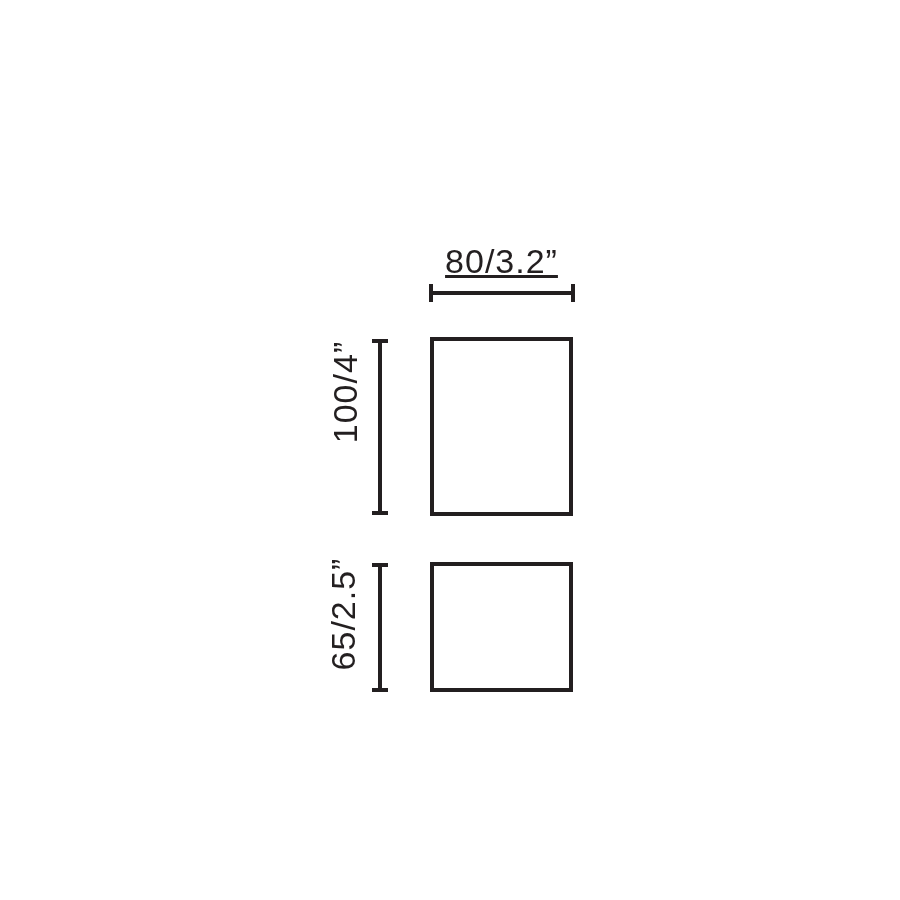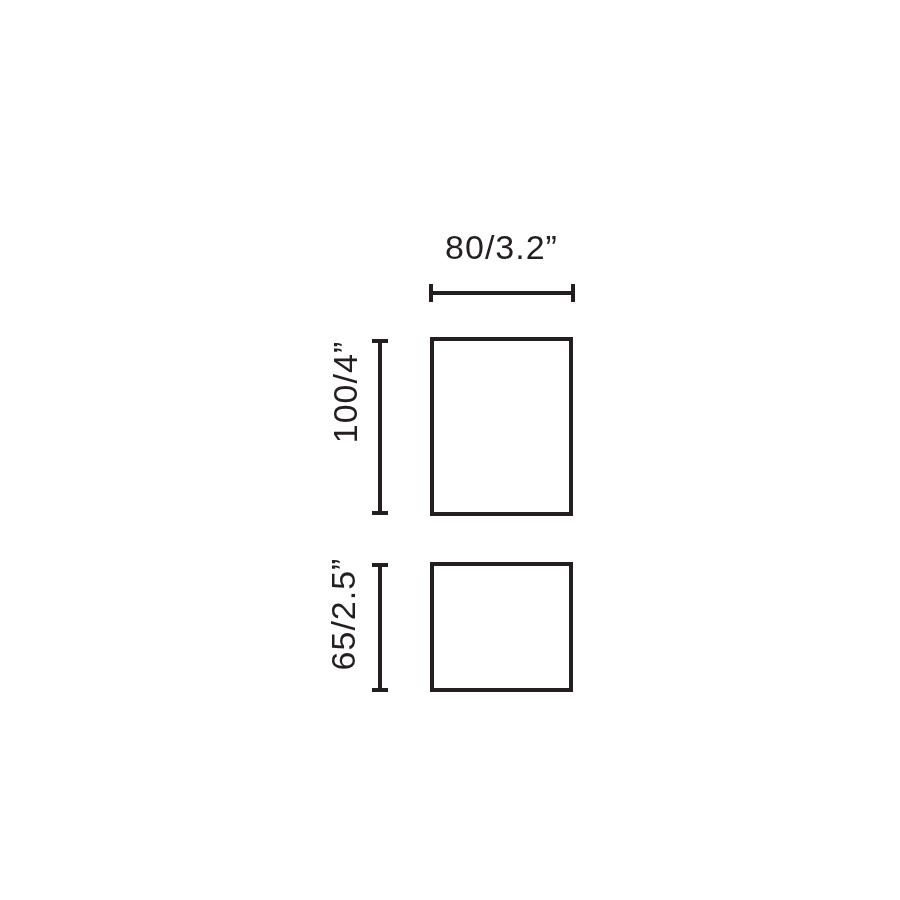--- a/index.html
+++ b/index.html
@@ -69,21 +69,21 @@
     position: absolute;
     left: 0;
     width: 16px;
     height: 4px;
     background: var(--line-color);
   }
   .dim-v .tick.start { top: 0; }
   .dim-v .tick.end { bottom: 0; }
 
   
-  #top-width-label     { left: 430px; top: 227px; width: 143px; }
+  #top-width-label     { left: 430px; top: 241px; width: 143px; text-decoration: underline; }
   #top-width-dim       { left: 429px; top: 284px; width: 146px; height: 18px; }
   #upper-rect          { left: 430px; top: 337px; width: 143px; height: 179px; }
   #upper-height-dim    { left: 372px; top: 339px; width: 16px; height: 176px; }
   #upper-height-label  { left: 275px; top: 372px; width: 140px; height: 40px; }
   #lower-rect          { left: 430px; top: 562px; width: 143px; height: 130px; }
   #lower-height-dim    { left: 372px; top: 563px; width: 16px; height: 129px; }
   #lower-height-label  { left: 273px; top: 594px; width: 140px; height: 40px; }
 </style>
 </head>
 <body>

